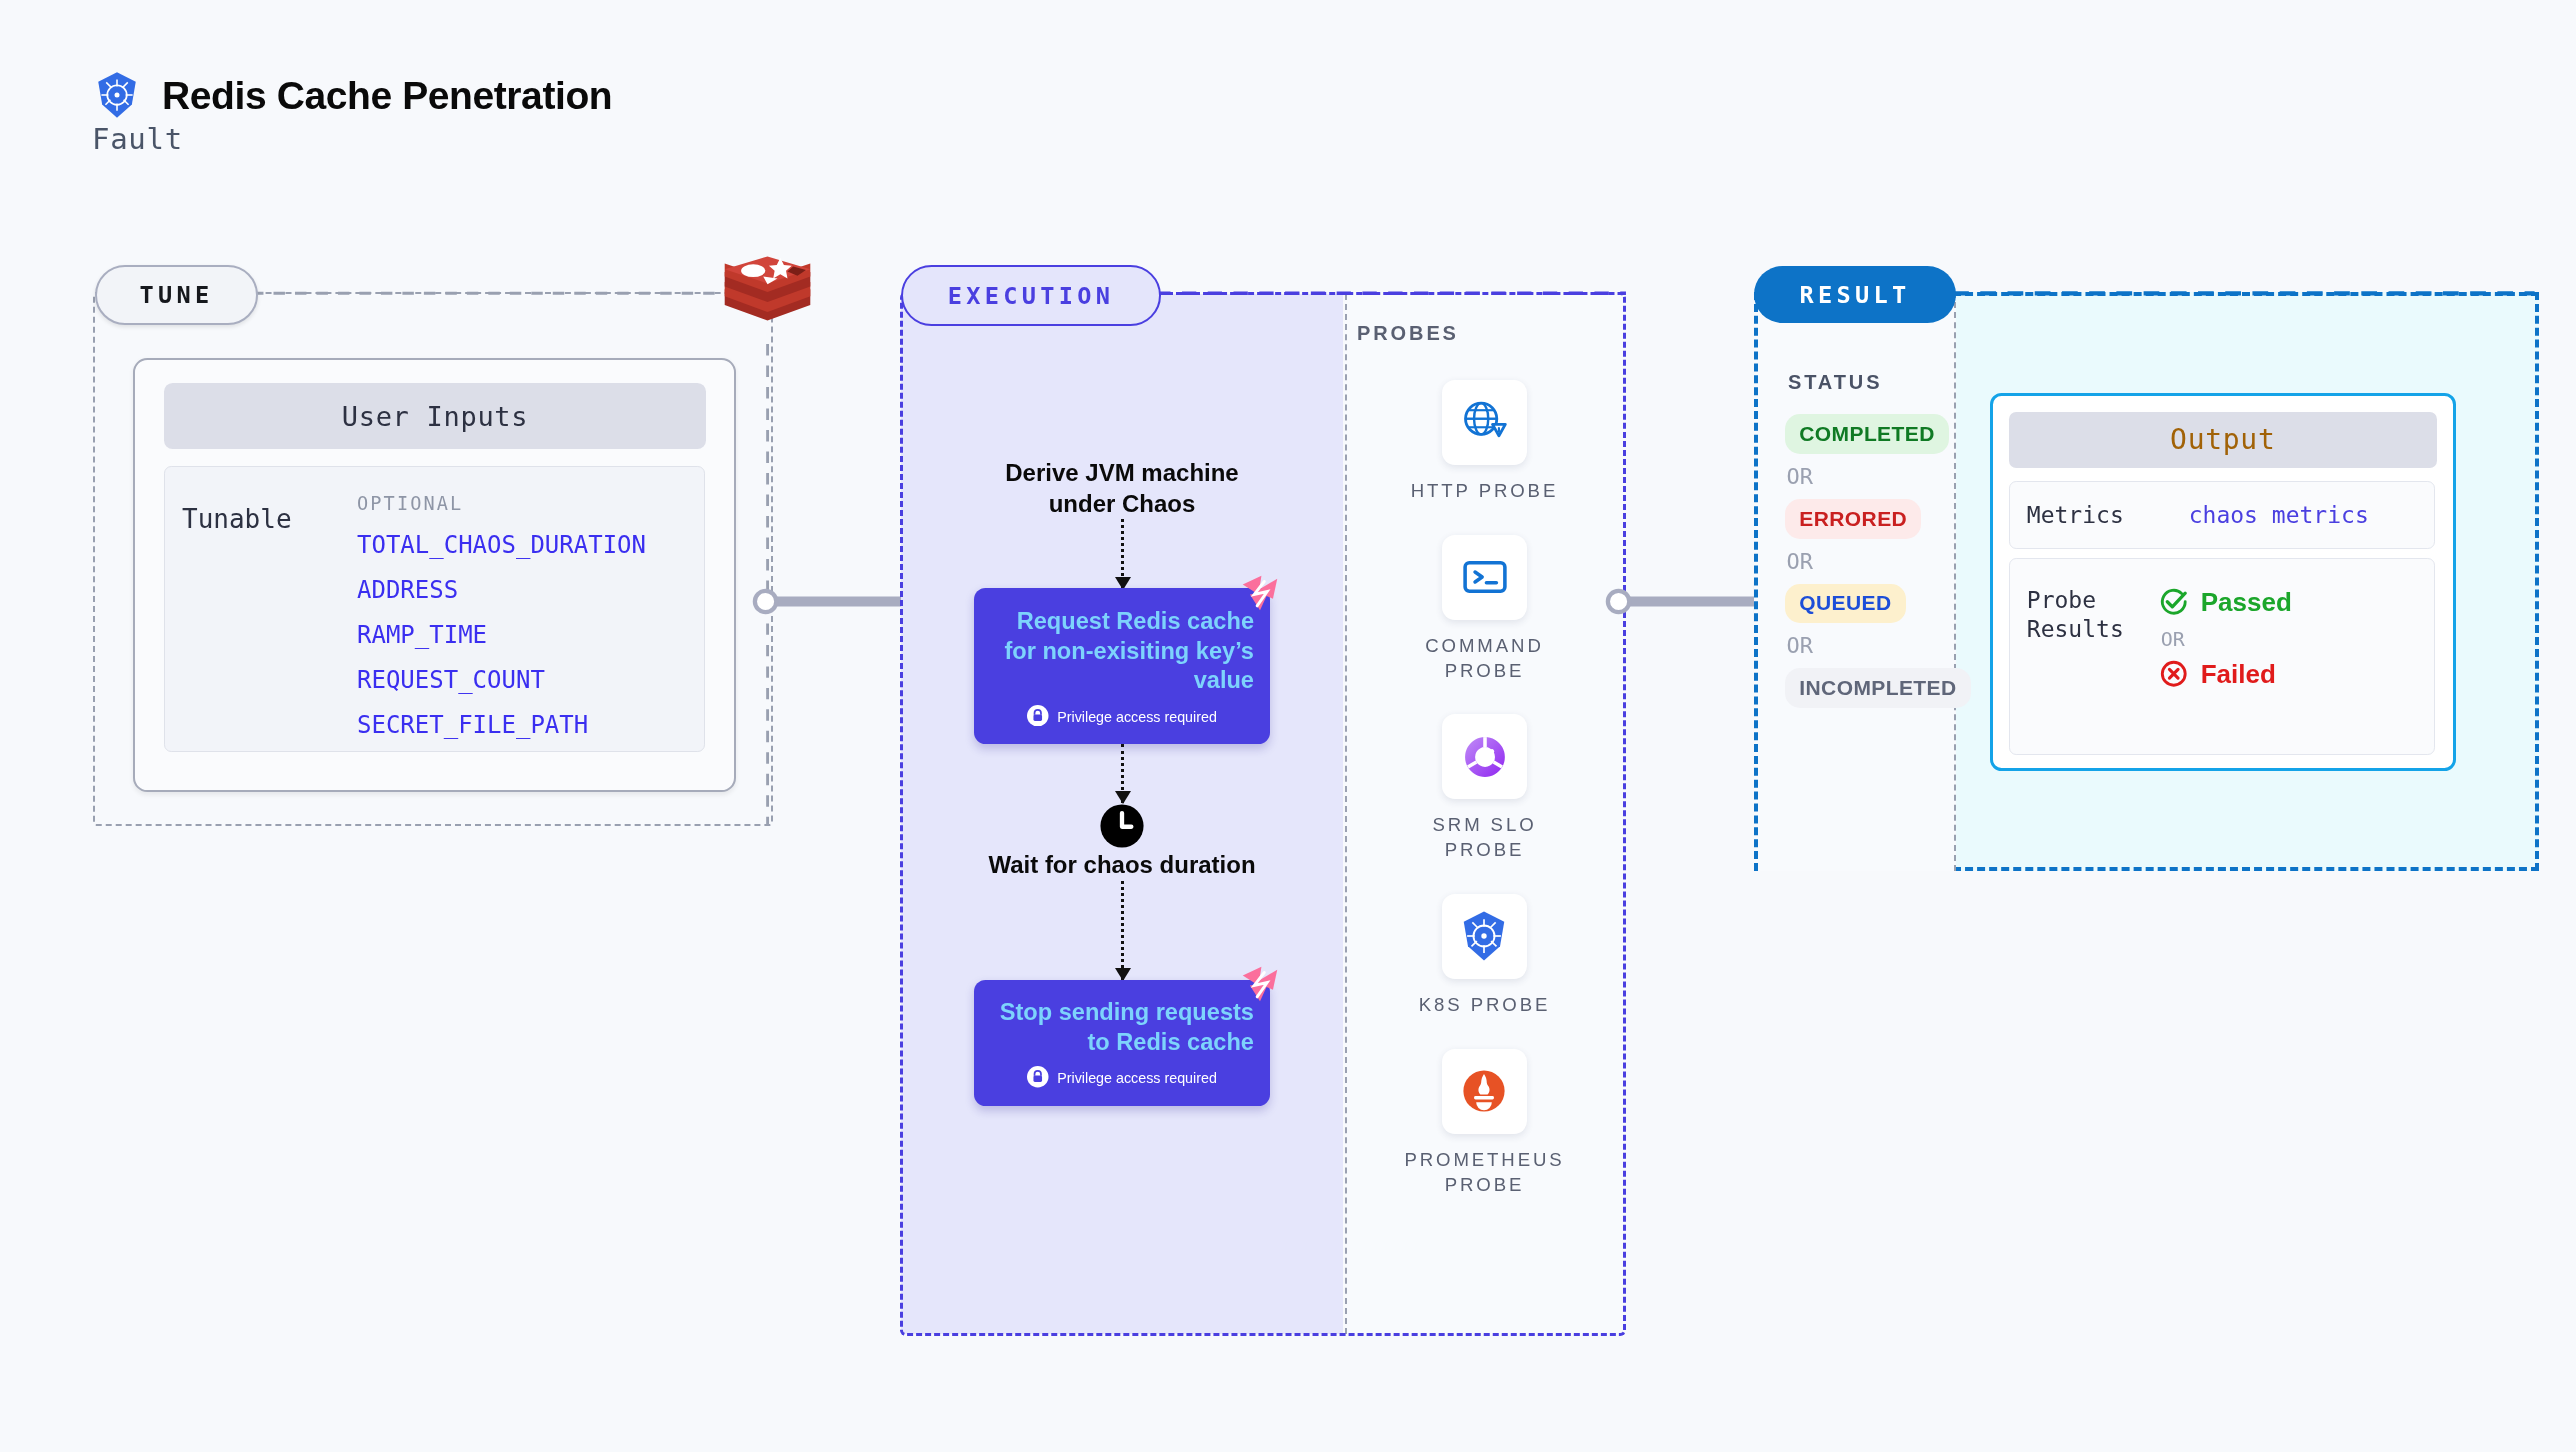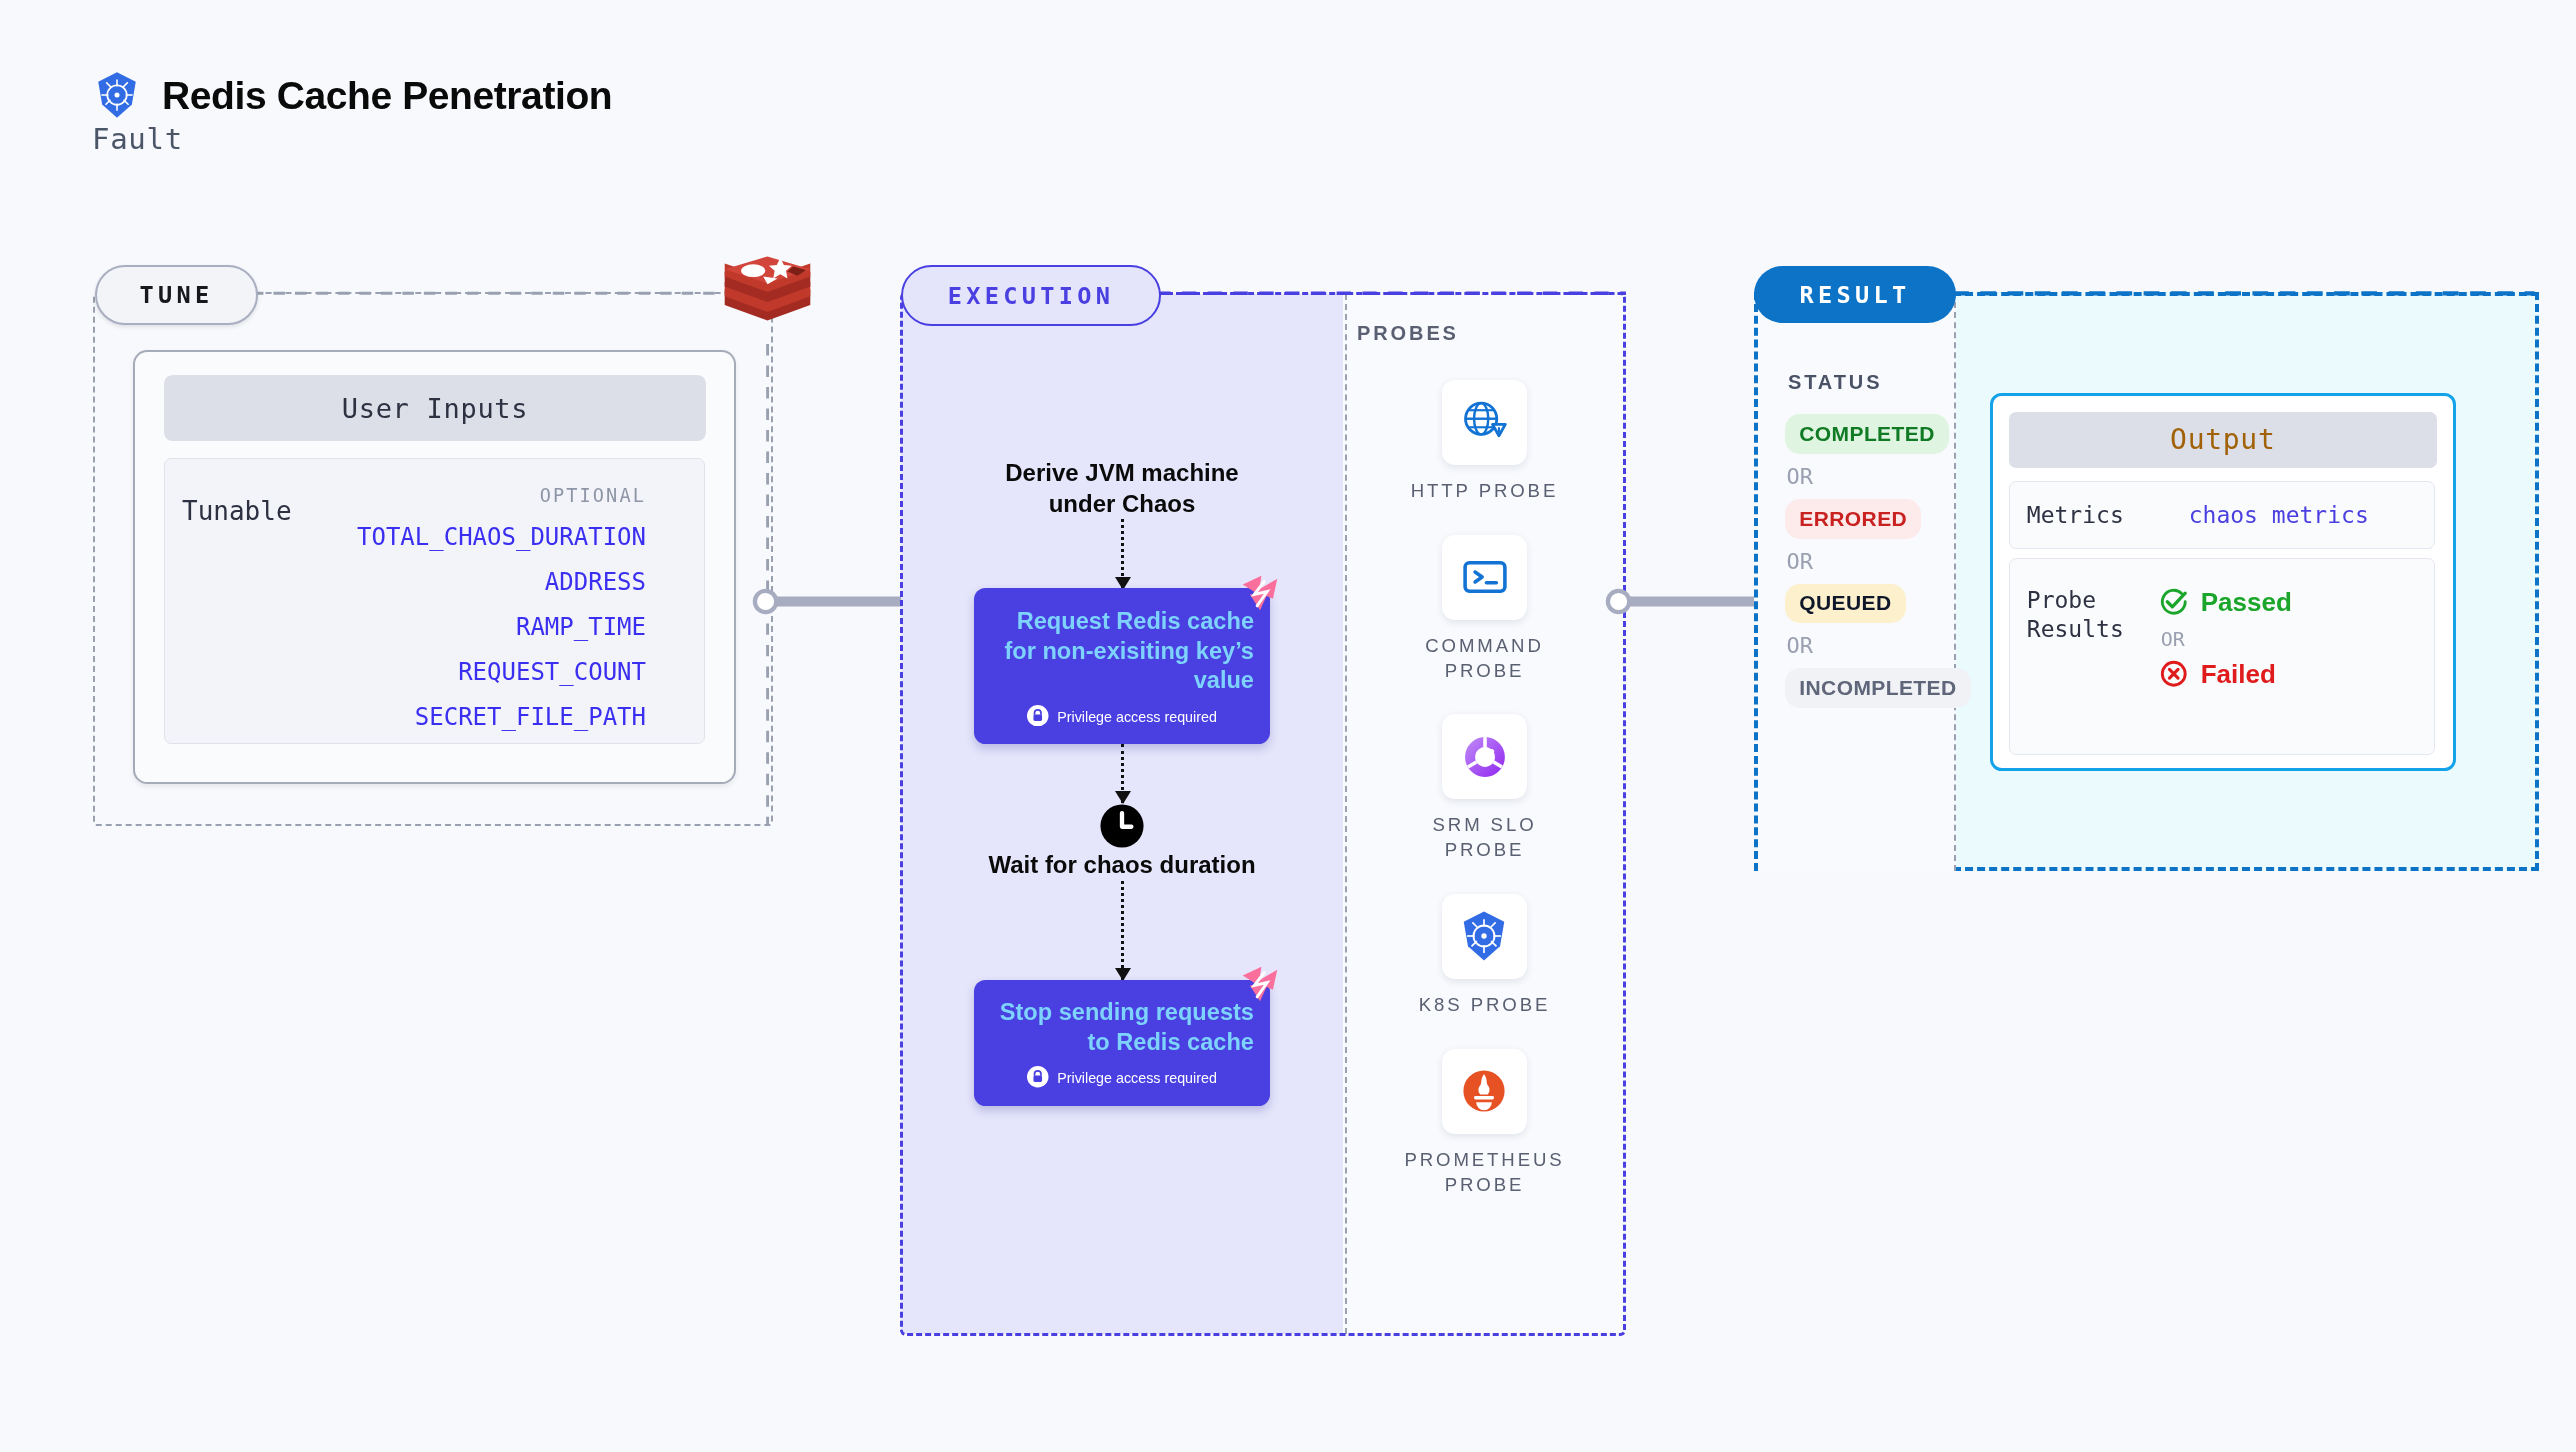--- a/index.html
+++ b/index.html
@@ -53,25 +53,24 @@
   }
 
   
   #tune-zone {
     position: absolute; left: 93px; top: 292px;
     width: 676px; height: 530px;
     border: 2.9px dashed #99a0b0; border-radius: 2.9px;
     background: transparent;
   }
   #tune-card {
-    position: absolute; left: 133px; top: 350px;
+    position: absolute; left: 133px; top: 358px;
     width: 599px; height: 430px;
     background: #fafbfd; border: 2.9px solid #a6abba; border-radius: 14.3px;
     box-shadow: 0 2.9px 5px rgba(0,0,0,.07);
-    text-align: right;
   }
   #user-inputs-header {
     position: absolute; left: 29px; top: 23px; width: 542px; height: 66px;
     background: #dcdee8; border-radius: 8.6px;
     display: flex; align-items: center; justify-content: center;
     font-family: "DejaVu Sans Mono", monospace;
     font-size: 27px; color: #2d3142; letter-spacing: 0.7px;
   }
   #tunable-box {
     position: absolute; left: 29px; top: 106px; width: 539px; height: 284px;
@@ -504,21 +503,21 @@
   <line x1="0" y1="6" x2="812" y2="6" stroke="#0d73c7" stroke-width="6" stroke-dasharray="22 16"></line>
 </svg>
 
 <div id="status-label">STATUS</div>
 
 <div id="status-stack">
   <span class="status-badge" style="background:#dff5e1;color:#107a24">COMPLETED</span>
   <span class="or-text">OR</span>
   <span class="status-badge" style="background:#fdeaea;color:#c92020">ERRORED</span>
   <span class="or-text">OR</span>
-  <span class="status-badge" style="background:#fdf0cd;color:#0f172a">QUEUED</span>
+  <span class="status-badge" style="background:#fdf0cd;color:#1d4ed8">QUEUED</span>
   <span class="or-text">OR</span>
   <span class="status-badge" style="background:#f1f2f6;color:#5f6679">INCOMPLETED</span>
 </div>
 
 <div id="output-card">
   <div id="output-header">Output</div>
 
   <div id="metrics-row">
     <span class="out-key">Metrics</span>
     <span class="out-val-link">chaos metrics</span>

